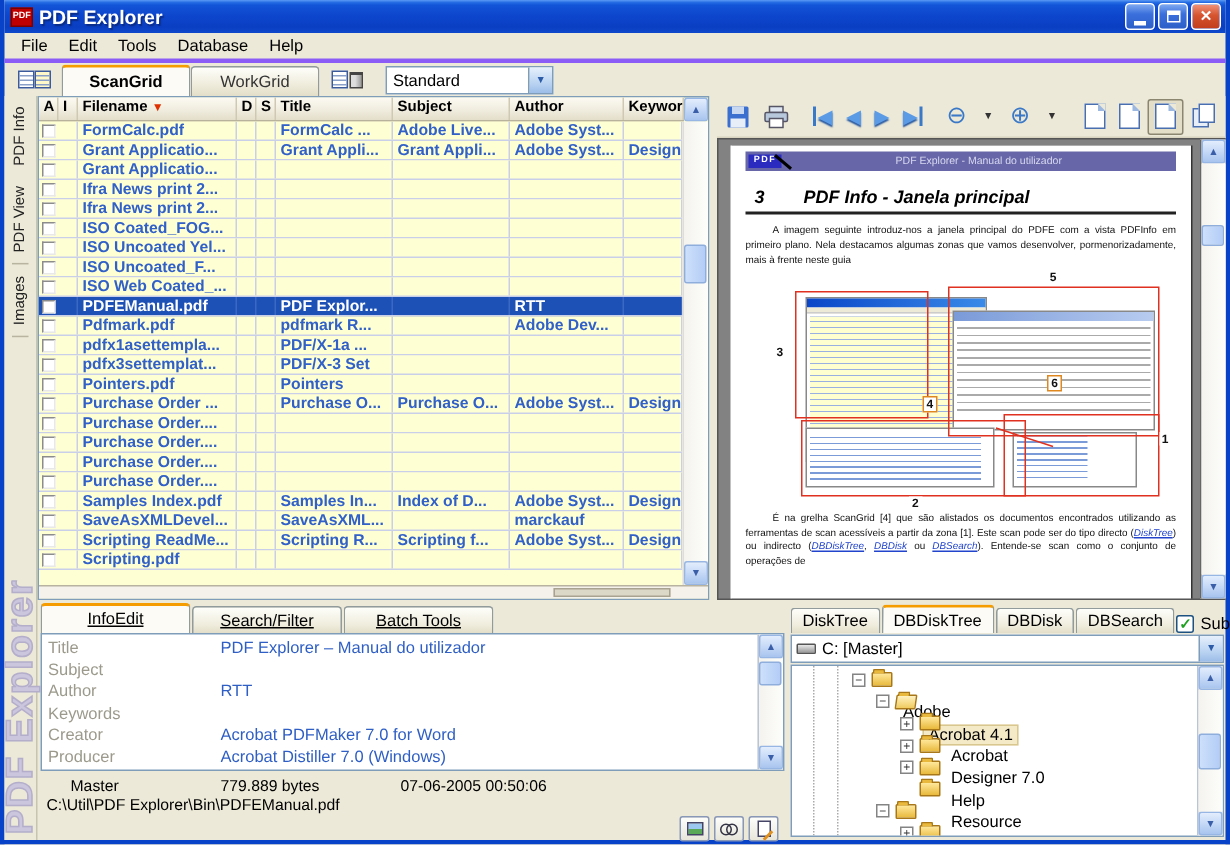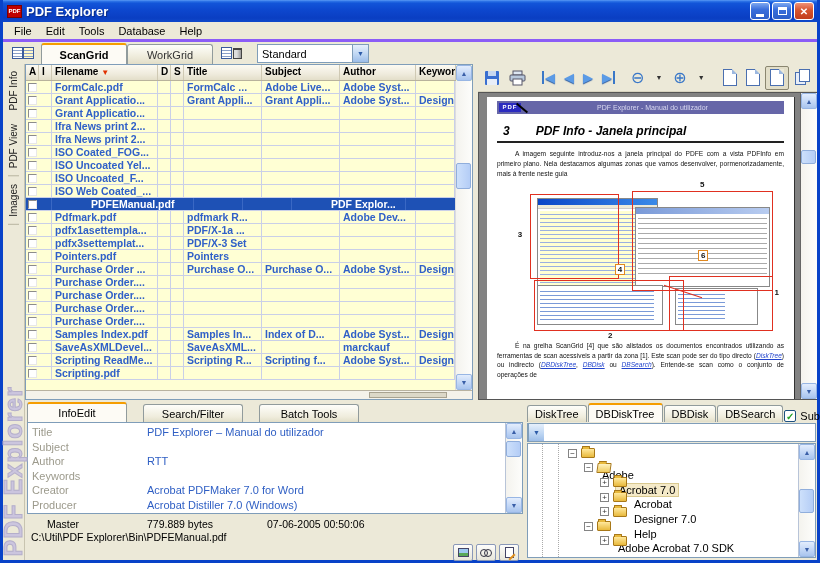--- a/index.html
+++ b/index.html
@@ -53,21 +53,21 @@
   .grid-head-wrap { display:flex; flex:0 0 15px; }
   .grid-header { flex:1; display:grid; grid-template-columns:13px 13px 106px 13px 13px 78px 78px 76px 1fr; background:linear-gradient(180deg,#FCFAF2,#EFEBDD 60%,#E3DEC9); border-bottom:1px solid #B8B29C; }
   .hcell { border-right:1px solid #CFC9B4; font-weight:bold; font-size:10px; padding:1px 2px 0 3px; white-space:nowrap; overflow:hidden; color:#000; }
   .sort-arrow { color:#E03000; font-size:8px; }
   .grid-body { flex:1; overflow:hidden; position:relative; display:flex; }
   .grid-rows { flex:1; overflow:hidden; }
   .grow { display:grid; grid-template-columns:26px 106px 13px 13px 78px 78px 76px 1fr; height:13px; line-height:12px; border-bottom:1px solid #C9CFE8; background:#FFFFD4; }
   .gc { border-right:1px solid #C9CFE8; font-size:10.5px; font-weight:bold; color:#3060C8; white-space:nowrap; overflow:hidden; padding:0 2px 0 3px; }
   .c-ai { display:flex; align-items:center; justify-content:flex-start; padding-left:2px; }
   .cb { width:9px; height:9px; background:#fff; border:1px solid #8C8C8C; border-right-color:#E8E8E8; border-bottom-color:#E8E8E8; display:inline-block; }
-  .grow.sel { background:#1E51B5;gap:36px; }
+  .grow.sel { background:#1E51B5; }
   .grow.sel .gc { color:#fff; border-right-color:#3A68C4; }
   .vscroll { width:17px; flex:0 0 17px; background:#F2F1EC; border-left:1px solid #DDD; display:flex; flex-direction:column; }
   .sarrow { height:16px; flex:0 0 16px; background:linear-gradient(180deg,#E3EDFD,#C0D5F5 60%,#A8C4EE); border:1px solid #98B6E4; border-radius:2px; color:#3A5FA8; font-size:7px; display:flex; align-items:center; justify-content:center; }
   .strack { flex:1; position:relative; background:linear-gradient(90deg,#F4F3EE,#FDFDFB); }
   .sthumb { position:absolute; left:0; width:15px; border:1px solid #90AEDC; border-radius:2px; background:linear-gradient(90deg,#CDE0FB,#B4CDF6); }
   .hscroll { height:9px; flex:0 0 9px; border-top:1px solid #B8B2A0; background:#F4F2EA; position:relative; }
   .hthumb { position:absolute; top:1px; height:6px; left:343px; width:78px; background:#DCD8C8; border:1px solid #A8A290; }
 
   
   .splitter { width:5px; flex:0 0 5px; background:#ECE9D8; }
@@ -118,21 +118,21 @@
 
   .pv-scroll { width:17px; flex:0 0 17px; background:#F2F1EC; display:flex; flex-direction:column; border-left:1px solid #666; }
   .pv-tabs { height:24px; flex:0 0 24px; display:flex; align-items:flex-end; gap:2px; padding-left:2px; background:#ECE9D8; }
   .pvtab { height:21px; display:flex; align-items:center; gap:4px; padding:0 8px; border:1px solid #919B9C; border-bottom:none; border-radius:3px 3px 0 0; background:#F6F4EA; font-size:12px; }
   .icon-note { width:12px; height:12px; background:#fff; border:1px solid #556; position:relative; }
   .icon-note::before { content:""; position:absolute; left:2px; top:3px; width:7px; height:1px; background:#778; box-shadow:0 3px 0 #778; }
   .icon-pdfred { color:#C00000; font-weight:bold; font-size:12px; font-family:"Liberation Serif",serif; }
 
   
   .info-panel { width:498px; flex:0 0 498px; display:flex; flex-direction:column; padding-left:2px; }
-  .btabs { height:20px; flex:0 0 20px; display:flex; align-items:flex-end; gap:16px; }
+  .btabs { height:20px; flex:0 0 20px; display:flex; align-items:flex-end; gap:1px;text-decoration:underline; }
   .btab { height:18px; min-width:100px; display:flex; align-items:center; justify-content:center; padding:0 10px; border:1px solid #919B9C; border-bottom:none; border-radius:3px 3px 0 0; background:linear-gradient(180deg,#FEFEFA,#EFECDC 70%,#E2DEC8); font-size:11px; }
   .btab.active { background:#FDFBF5; border-top:2px solid #F59D00; height:20px; }
   .fields-box { flex:0 0 92px; border:1px solid #7F9DB9; background:#fff; display:flex; }
   .fields { flex:1; padding:2px 0 0 4px; }
   .frow { display:flex; height:14.5px; align-items:center; }
   .flabel { width:115px; color:#9C9A8C; font-size:11px; }
   .fvalue { color:#2F5FC4; font-size:11px; white-space:nowrap; overflow:hidden; }
   .status-area { padding:4px 2px 0 4px; font-size:10.5px; color:#000; line-height:13px; }
   .status-line1 { display:flex;margin-left:16px; }
   .status-line1 .s-db { width:100px; }
@@ -726,50 +726,59 @@
             <div class="ttab">DiskTree</div>
             <div class="ttab active">DBDiskTree</div>
             <div class="ttab">DBDisk</div>
             <div class="ttab">DBSearch</div>
             <div class="subfolders">
               <span class="chk">✓</span>
               <span>Subfolders</span>
             </div>
           </div>
           <div class="drive-combo">
+            <span class="dval">
+              <span class="drive-ic"></span>
+              <span>C: [Master]</span>
+            </span>
             <span class="drop" style="width:16px;height:17px;background:linear-gradient(180deg,#E6F0FC,#BBD4F2 60%,#9CBDE8);border-left:1px solid #7F9DB9;color:#2C5BA8;font-size:7px;display:flex;align-items:center;justify-content:center;">▼</span>
           </div>
           <div class="tree-box">
             <div class="tree" id="tree">
               <div class="tree-dots"></div>
               <div class="tree-dots d2"></div>
             <div class="tnode" style="padding-left: 40px;">
                   <span class="texp">−</span>
                   <span class="tfolder"></span>
                   <span class="tlabel">Adobe</span>
                 </div>
                 <div class="tnode" style="padding-left: 56px;">
                   <span class="texp">−</span>
                   <span class="tfolder open"></span>
-                  <span class="tlabel selected">Acrobat 7.0</span>
+                  <span class="tlabel selected">Acrobat 4.1</span>
                 </div>
                 <div class="tnode" style="padding-left: 72px;">
                   <span class="texp">+</span>
                   <span class="tfolder"></span>
                   <span class="tlabel">Acrobat</span>
                 </div>
                 <div class="tnode" style="padding-left: 72px;">
                   <span class="texp">+</span>
                   <span class="tfolder"></span>
                   <span class="tlabel">Designer 7.0</span>
                 </div>
                 <div class="tnode" style="padding-left: 72px;">
                   <span class="texp">+</span>
                   <span class="tfolder"></span>
                   <span class="tlabel">Help</span>
+                </div>
+                <div class="tnode" style="padding-left: 72px;">
+                  <span class="texp none"></span>
+                  <span class="tfolder"></span>
+                  <span class="tlabel">Resource</span>
                 </div>
                 <div class="tnode" style="padding-left: 56px;">
                   <span class="texp">−</span>
                   <span class="tfolder"></span>
                   <span class="tlabel">Adobe Acrobat 7.0 SDK</span>
                 </div>
                 <div class="tnode" style="padding-left: 72px;">
                   <span class="texp">+</span>
                   <span class="tfolder"></span>
                   <span class="tlabel">Documentation</span>

